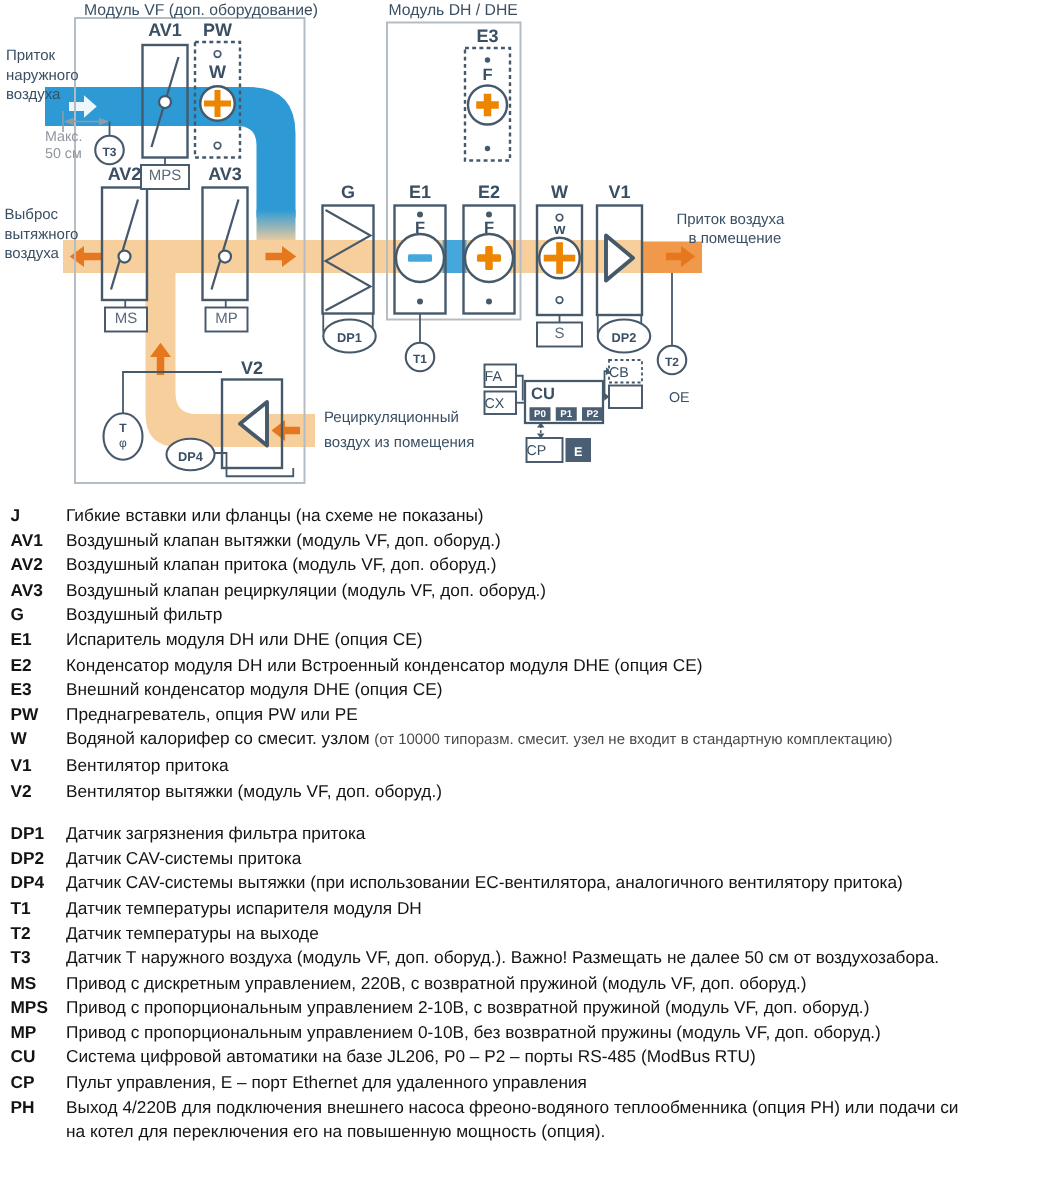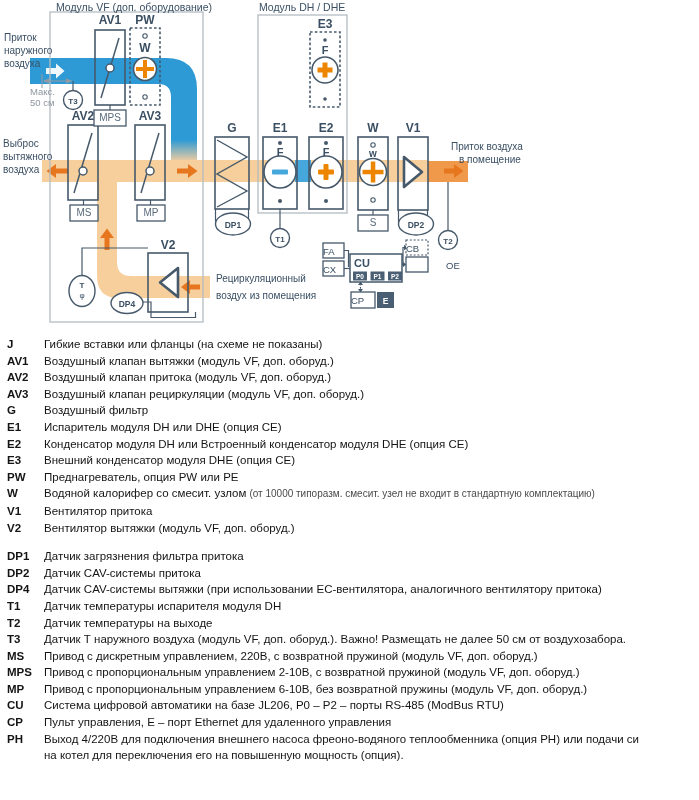--- a/index.html
+++ b/index.html
@@ -340,21 +340,21 @@
         <div class="lrow">
         <span class="lkey">MS</span>
         <span class="ltext"><span>Привод с дискретным управлением, 220В, с возвратной пружиной (модуль VF, доп. оборуд.)</span></span>
       </div>
         <div class="lrow">
         <span class="lkey">MPS</span>
         <span class="ltext"><span>Привод с пропорциональным управлением 2-10В, с возвратной пружиной (модуль VF, доп. оборуд.)</span></span>
       </div>
         <div class="lrow">
         <span class="lkey">MP</span>
-        <span class="ltext"><span>Привод с пропорциональным управлением 6-10В, без возвратной пружины (модуль VF, доп. оборуд.)</span></span>
+        <span class="ltext"><span>Привод с пропорциональным управлением 0-10В, без возвратной пружины (модуль VF, доп. оборуд.)</span></span>
       </div>
         <div class="lrow">
         <span class="lkey">CU</span>
         <span class="ltext"><span>Система цифровой автоматики на базе JL206, P0 – P2 – порты RS-485 (ModBus RTU)</span></span>
       </div>
         <div class="lrow">
         <span class="lkey">CP</span>
         <span class="ltext"><span>Пульт управления, Е – порт Ethernet для удаленного управления</span></span>
       </div>
         <div class="lrow">

